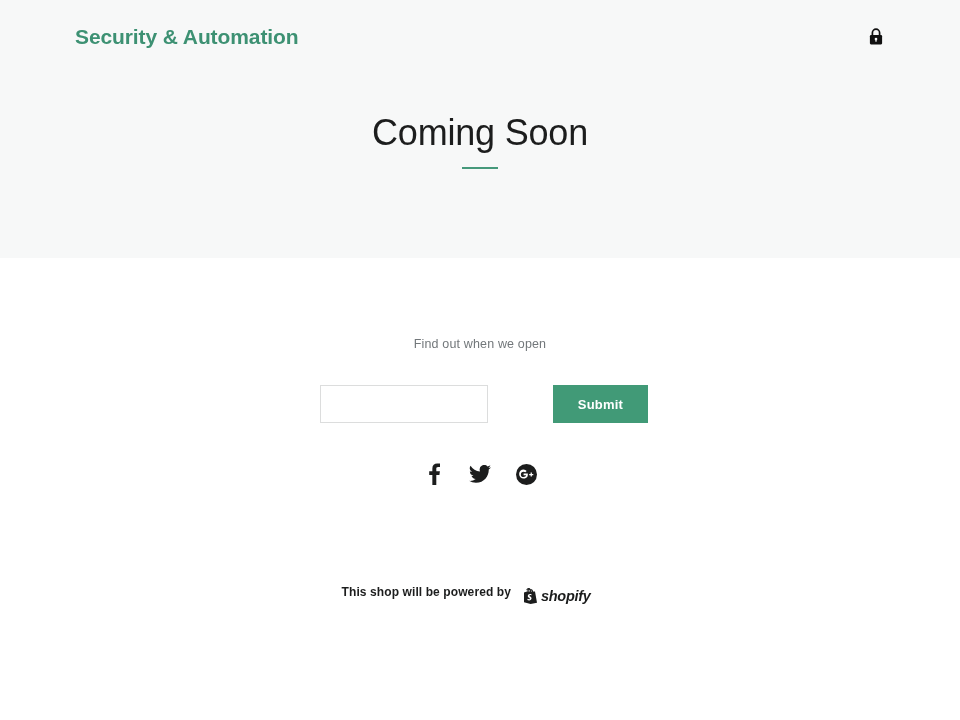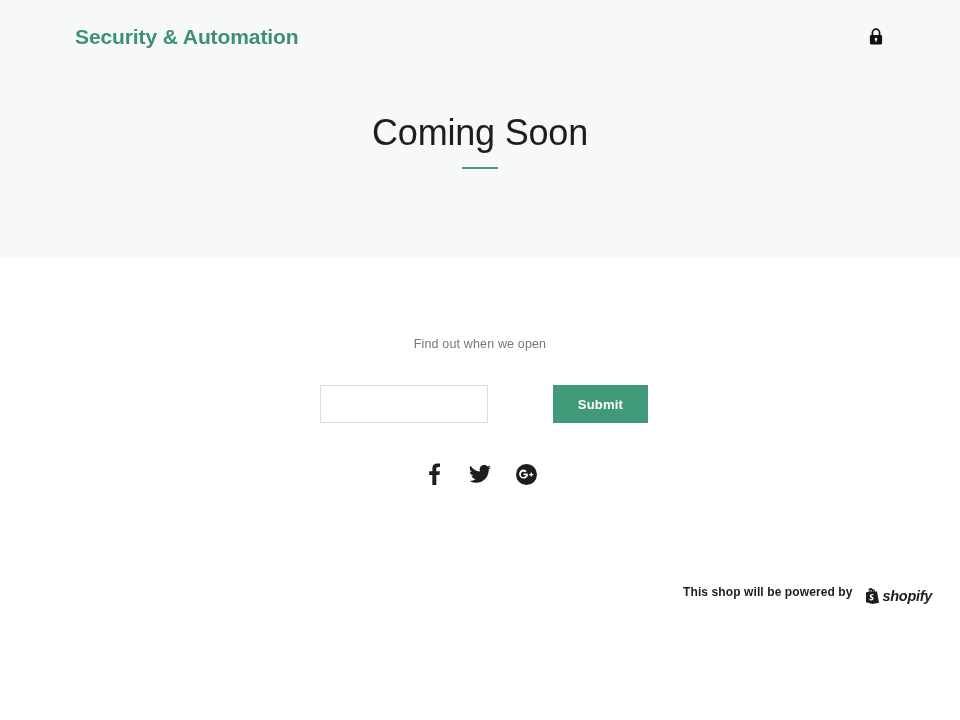--- a/index.html
+++ b/index.html
@@ -188,21 +188,21 @@
   }
   .social-link svg { display: block; }
 
   
   .site-footer {
     position: absolute;
     top: 322px;
     left: 0;
     width: 932px;
     display: flex;
-    justify-content: flex-end;
+    justify-content: center;
     align-items: center;
   }
 
   .footer-text {
     font-size: 12px;
     font-weight: bold;
     color: #1c1d1d;
     letter-spacing: 0.1px;
     line-height: 18px;
   }

